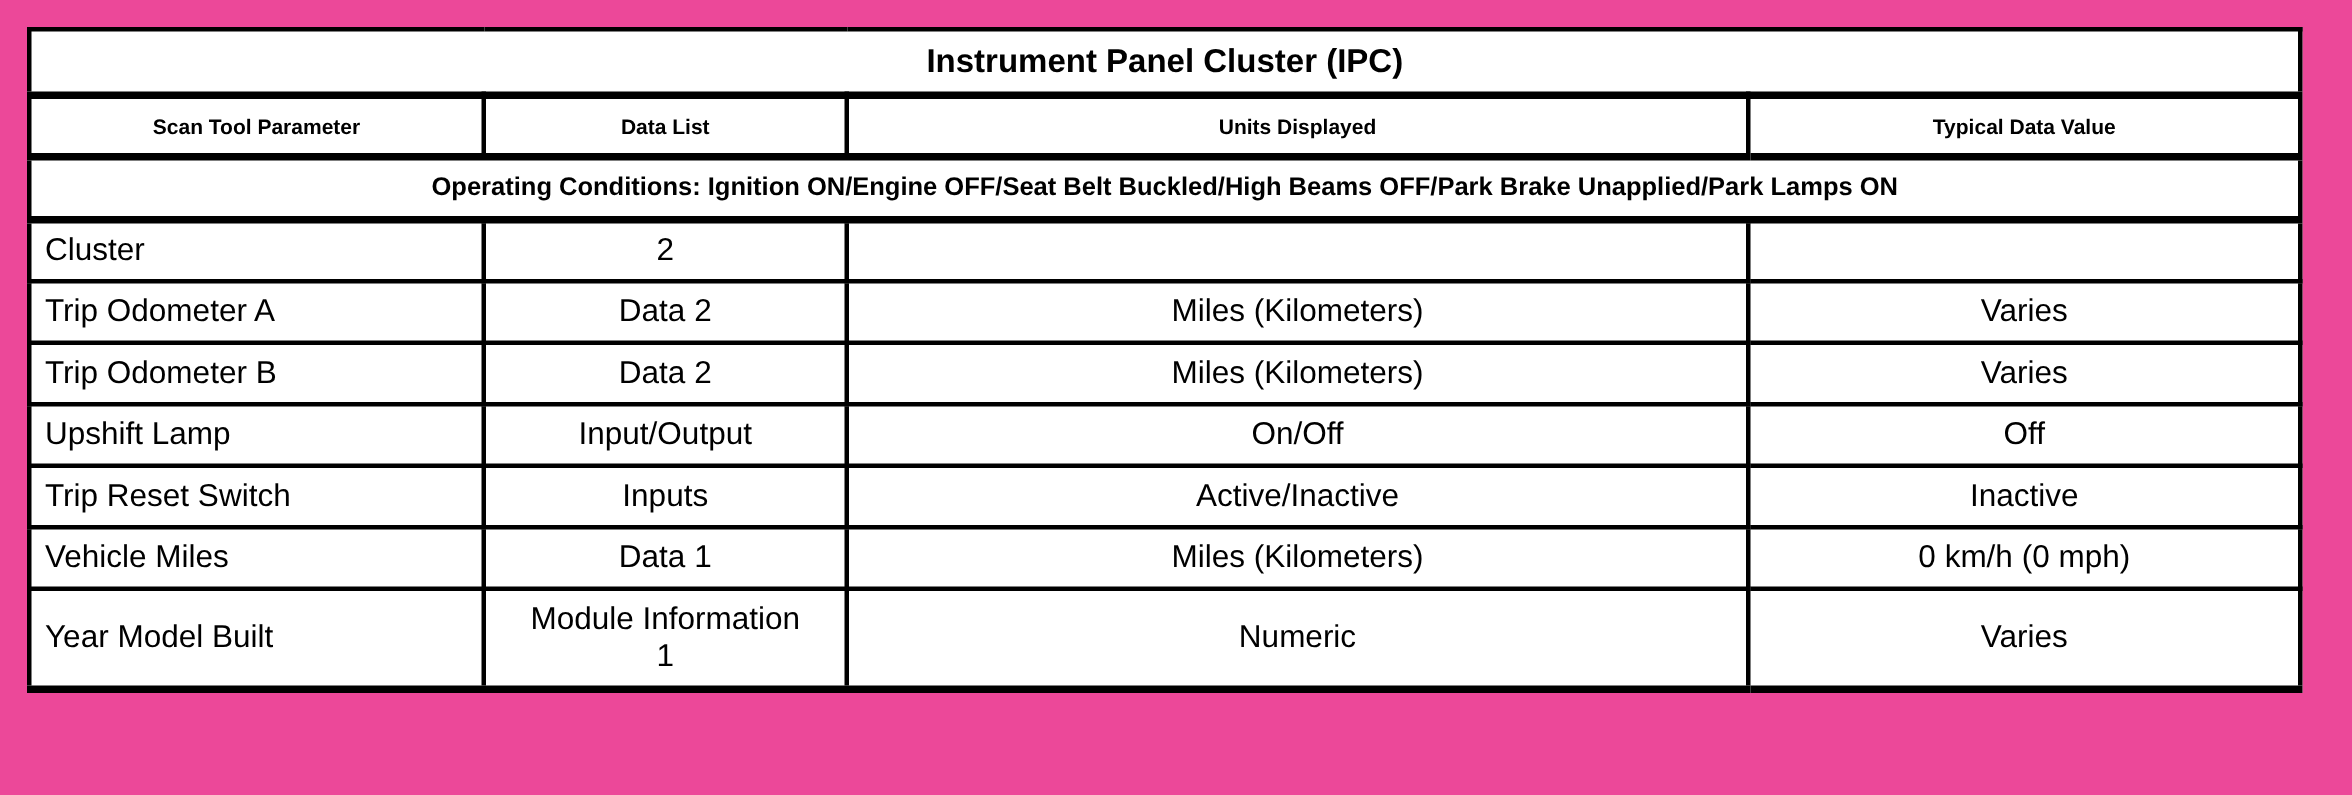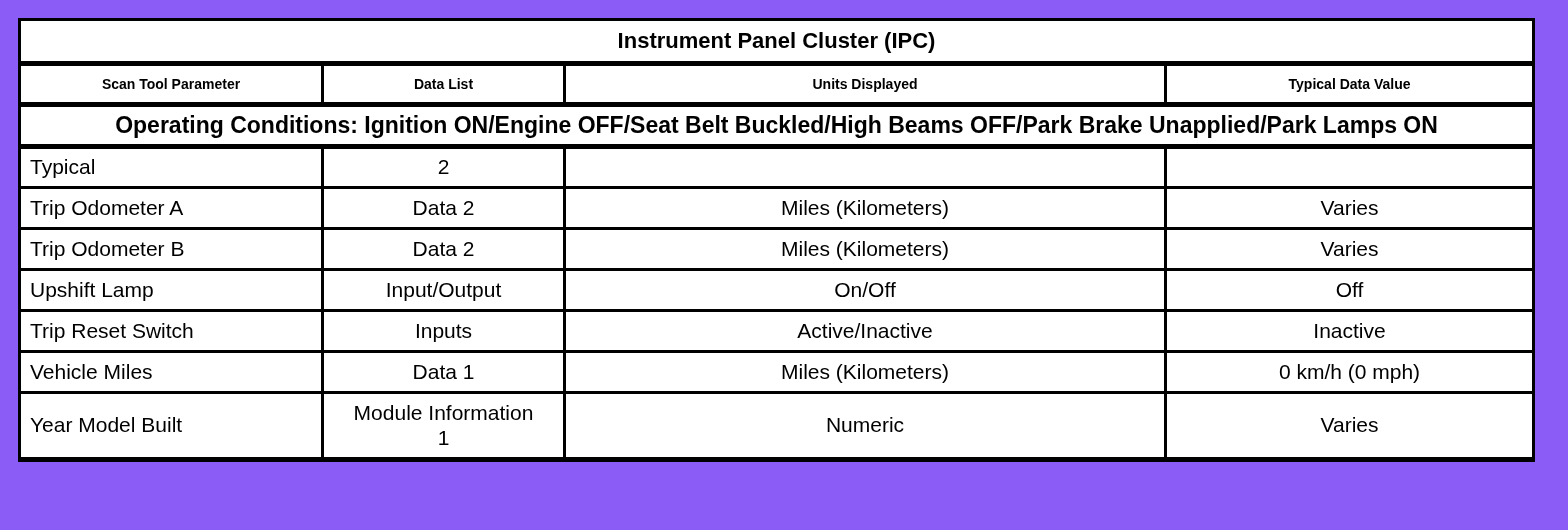--- a/index.html
+++ b/index.html
@@ -12,21 +12,21 @@
     height: 530px;
     font-family: "Liberation Sans", sans-serif;
     color: #000000;
     overflow: hidden;
   }
 
   .page {
     position: relative;
     width: 1568px;
     height: 530px;
-    background: #8b5cf6;
+    background: #ec4899;
   }
 
   .table-wrap {
     position: absolute;
     left: 18px;
     top: 18px;
     width: 1514px;
   }
 
   table.ipc {
@@ -66,21 +66,21 @@
   tr.header-row td {
     font-weight: bold;
     font-size: 14px;
     height: 41px;
     border-bottom-width: 5px;
   }
 
   
   tr.conditions-row td {
     font-weight: bold;
-    font-size: 23px;
+    font-size: 17px;
     height: 42px;
     border-bottom-width: 5px;
     white-space: nowrap;
   }
 
   
   tr.data-row td {
     font-weight: normal;
     height: 41px;
     border-width: 3px;
@@ -121,21 +121,21 @@
           <td>Data List</td>
           <td>Units Displayed</td>
           <td>Typical Data Value</td>
         </tr>
 
         <tr class="conditions-row">
           <td colspan="4">Operating Conditions: Ignition ON/Engine OFF/Seat Belt Buckled/High Beams OFF/Park Brake Unapplied/Park Lamps ON</td>
         </tr>
 
         <tr class="data-row">
-          <td class="param">Typical</td>
+          <td class="param">Cluster</td>
           <td>2</td>
           <td></td>
           <td></td>
         </tr>
 
 
         <tr class="data-row">
           <td class="param">Trip Odometer A</td>
           <td>Data 2</td>
           <td>Miles (Kilometers)</td>

